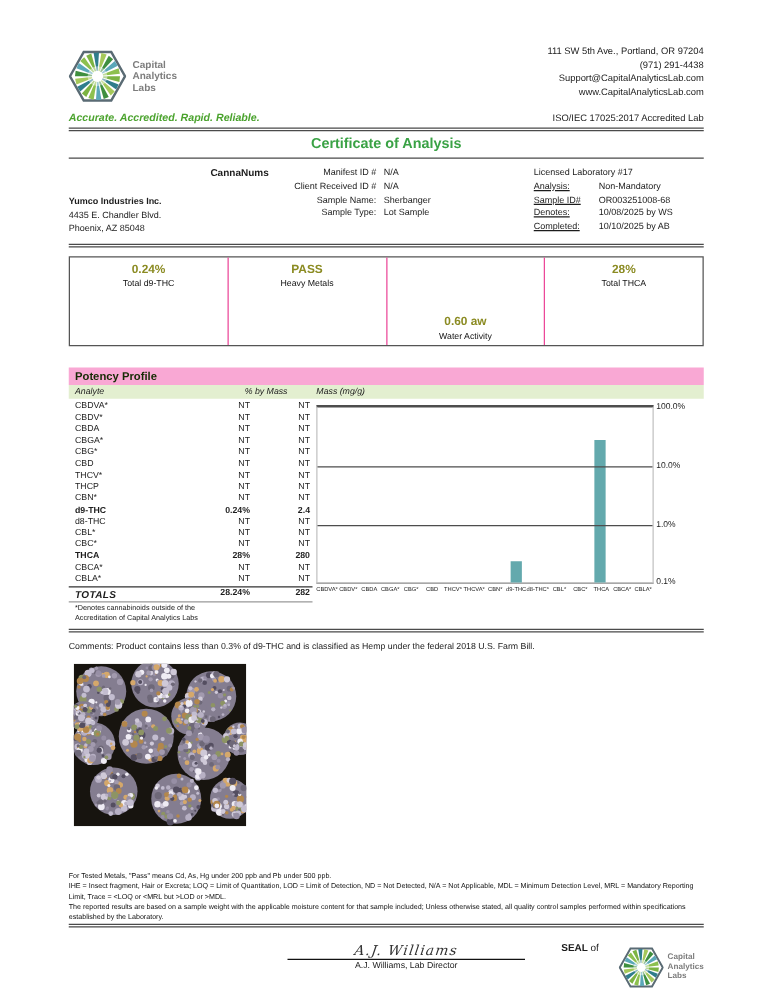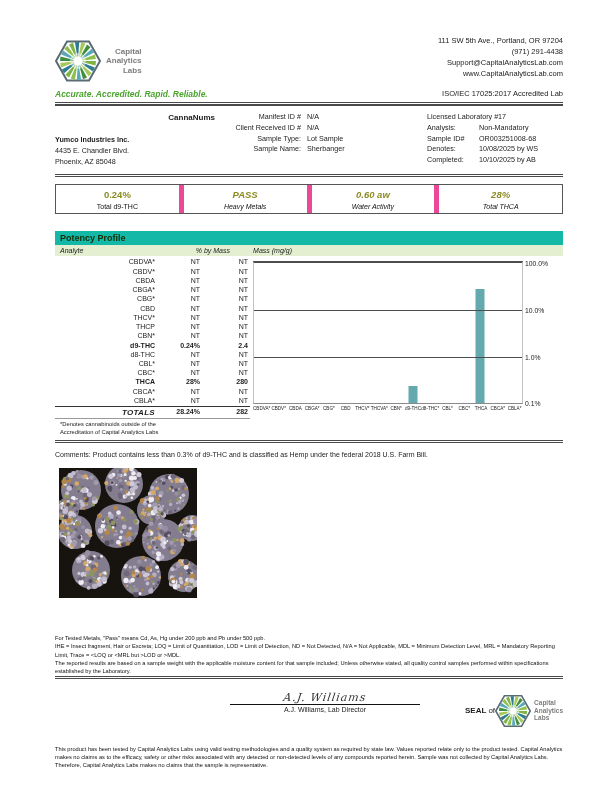--- a/index.html
+++ b/index.html
@@ -8,60 +8,60 @@
   .page {
     position:relative; width:612px; height:792px; background:#ffffff;
     font-family:"Liberation Sans", sans-serif; color:#1c1c1c; overflow:hidden;
     padding:36px 49px 14px 55px;
   }
   .dline { border-top:1px solid #4a4a4a; border-bottom:1px solid #4a4a4a; height:3px; }
   .thinline { border-top:1px solid #4a4a4a; height:1px; }
 
   
   .header-top { display:flex; justify-content:space-between; align-items:flex-start; }
-  .logo-block { display:flex; align-items:center; gap:5px;text-align:right; }
+  .logo-block { display:flex; align-items:center; gap:5px; }
   .logo-name { font-size:8px; line-height:1.15; color:#7d7d7d; font-weight:bold; white-space:pre-line; }
   .address-block { text-align:right; font-size:7.5px; line-height:1.45; color:#222; }
-  .header-bottom { display:flex; justify-content:space-between; align-items:flex-start; margin-top:3px; margin-bottom:3px; }
+  .header-bottom { display:flex; justify-content:space-between; align-items:center; margin-top:3px; margin-bottom:3px; }
   .tagline { font-size:8.5px; font-weight:bold; font-style:italic; }
   .iso { font-size:7.5px; }
 
   
   .coa-title { text-align:center; font-size:11.5px; font-weight:bold; padding:4px 0 5px 0; }
 
   
   .info-row { display:flex; padding:6px 0 7px 0; font-size:7.2px; line-height:1.5; }
   .client-col { width:160px; }
   .client-name { font-weight:bold; font-size:8px;text-align:right; }
   .client-gap { height:11px; }
   .client-company { font-weight:bold; }
   .sample-col { width:190px; }
   .pair-row { display:flex; }
   .sample-col .pair-lbl { width:92px; text-align:right; padding-right:6px; }
   .sample-col .pair-val { text-align:left; }
   .lab-col { flex:1; padding-left:22px; }
-  .lab-col .pair-lbl { width:52px; }
+  .lab-col .pair-lbl { width:52px;text-decoration:underline; }
 
   
   .summary-row { display:flex; border:1px solid #555; margin-top:7px; }
   .summary-cell { flex:1; text-align:center; padding:4px 2px 3px 2px; }
-  .summary-cell + .summary-cell { border-left:5px solid #ec4899;font-style:italic; }
+  .summary-cell + .summary-cell { border-left:1px solid #ec4899; }
   .summary-val { font-size:9.5px; font-weight:bold; }
   .summary-lbl { font-size:7px; margin-top:3px; color:#111; }
 
   
   .potency-header { margin-top:17px; padding:2px 5px 2px 5px; font-size:9px; font-weight:bold; }
   .potency-colhead { display:flex; font-size:7px; font-style:italic; padding:2px 0 2px 5px; }
   .ch-analyte { width:105px; }
   .ch-pct { width:65px; text-align:right; }
   .ch-mass { width:62px; text-align:right; }
   .potency-body { display:flex; margin-top:1px; }
   .potency-table { width:195px; font-size:7px; }
   .pt-row { display:flex; line-height:1.32; }
-  .pt-analyte { width:100px; padding-left:5px;text-align:right; }
+  .pt-analyte { width:100px; padding-left:5px; }
   .pt-pct { width:45px; text-align:right; }
   .pt-mass { width:48px; text-align:right; }
   .pt-bold { font-weight:bold; }
   .pt-totals { display:flex; border-top:1px solid #333; border-bottom:1px solid #999; font-weight:bold; margin-top:1px; padding:1px 0; }
   .pt-totals .pt-analyte { font-style:italic; font-size:8px; letter-spacing:.3px; }
   .footnote { font-size:5.8px; line-height:1.3; margin-top:2px; padding-left:5px; color:#222; }
 
   
   .chart-wrap { flex:1; padding-left:3px; padding-top:4px; }
   .chart-area { position:relative; height:143px; margin-right:40px;
@@ -84,21 +84,21 @@
   
   .footer-notes { margin-top:36px; font-size:5.7px; line-height:1.45; color:#111; }
 
   
   .sig-row { display:flex; margin-top:12px; align-items:flex-start; }
   .sig-block { margin-left:175px; width:190px; text-align:center; }
   .sig-script { font-family:"DejaVu Serif", serif; font-style:italic; font-size:11px; color:#333;
     transform:skewX(-8deg); letter-spacing:1px; }
   .sig-line { border-top:1px solid #111; margin-top:0px; }
   .sig-printed { font-size:7px; margin-top:1px; }
-  .seal-wrap { margin-left:auto; display:flex; align-items:center; gap:0; }
+  .seal-wrap { margin-left:auto; display:flex; align-items:flex-start; gap:16px; }
   .seal-label { font-size:8px; font-weight:bold; }
   .seal-label .of { font-weight:normal; }
   .seal-logo { display:flex; align-items:center; gap:3px; }
   .seal-name { font-size:6.5px; line-height:1.15; color:#7d7d7d; font-weight:bold; white-space:pre-line; }
 
   .legal { font-size:5.7px; line-height:1.45; margin-top:14px; color:#111; }
 </style>
 </head>
 <body>
 
@@ -139,46 +139,47 @@
         <div>Support@CapitalAnalyticsLab.com</div>
         <div>www.CapitalAnalyticsLab.com</div>
       </div>
   </div>
   <div class="header-bottom">
     <div class="tagline" style="color: rgb(75, 163, 46);">Accurate. Accredited. Rapid. Reliable.</div>
     <div class="iso">ISO/IEC 17025:2017 Accredited Lab</div>
   </div>
   <div class="dline"></div>
 
+  <div class="coa-title" style="color: rgb(58, 162, 69);">Certificate of Analysis</div>
   <div class="thinline"></div>
 
   <div class="info-row">
     <div class="client-col">
       <div class="client-name">CannaNums</div>
       <div class="client-gap"></div>
       <div class="client-company">Yumco Industries Inc.</div>
       <div>4435 E. Chandler Blvd.</div>
       <div>Phoenix, AZ 85048</div>
     </div>
     <div class="sample-col">
         <div class="pair-row">
           <span class="pair-lbl">Manifest ID #</span>
           <span class="pair-val">N/A</span>
         </div>
         <div class="pair-row">
           <span class="pair-lbl">Client Received ID #</span>
           <span class="pair-val">N/A</span>
         </div>
         <div class="pair-row">
+          <span class="pair-lbl">Sample Name:</span>
+          <span class="pair-val">Sherbanger</span>
+        </div>
+        <div class="pair-row">
           <span class="pair-lbl">Sample Type:</span>
           <span class="pair-val">Lot Sample</span>
-        </div>
-        <div class="pair-row">
-          <span class="pair-lbl">Sample Name:</span>
-          <span class="pair-val">Sherbanger</span>
         </div>
       </div>
     <div class="lab-col">
       <div>Licensed Laboratory #17</div>
       <div id="lab-rows">
           <div class="pair-row">
             <span class="pair-lbl">Analysis:</span>
             <span class="pair-val">Non-Mandatory</span>
           </div>
           <div class="pair-row">
@@ -201,30 +202,30 @@
   <div class="summary-row" id="summary-row">
       <div class="summary-cell">
         <div class="summary-val" style="color: rgb(139, 139, 34);">0.24%</div>
         <div class="summary-lbl">Total d9-THC</div>
       </div>
       <div class="summary-cell">
         <div class="summary-val" style="color: rgb(139, 139, 34);">PASS</div>
         <div class="summary-lbl">Heavy Metals</div>
       </div>
       <div class="summary-cell">
-        <div class="summary-val" style="color: rgb(139, 139, 34);">0.60 aw</div>
+        <div class="summary-val" style="color: rgb(139, 139, 34); margin-top: 42px;">0.60 aw</div>
         <div class="summary-lbl">Water Activity</div>
       </div>
       <div class="summary-cell">
         <div class="summary-val" style="color: rgb(139, 139, 34);">28%</div>
         <div class="summary-lbl">Total THCA</div>
       </div>
     </div>
 
-  <div class="potency-header" style="background: #14b8a6; color: rgb(20, 43, 3);">Potency Profile</div>
+  <div class="potency-header" style="background: #f9a8d4; color: rgb(20, 43, 3);">Potency Profile</div>
   <div class="potency-colhead" style="background: rgb(227, 239, 208);">
     <div class="ch-analyte">Analyte</div>
     <div class="ch-pct">% by Mass</div>
     <div class="ch-mass">Mass (mg/g)</div>
   </div>
   <div class="potency-body">
     <div class="potency-table">
       <div id="potency-rows">
           <div class="pt-row">
             <div class="pt-analyte">CBDVA*</div>

